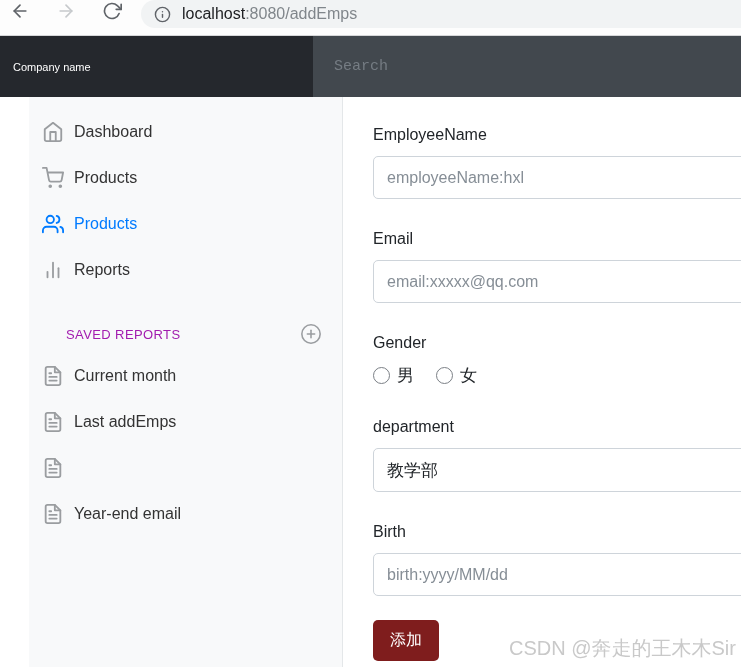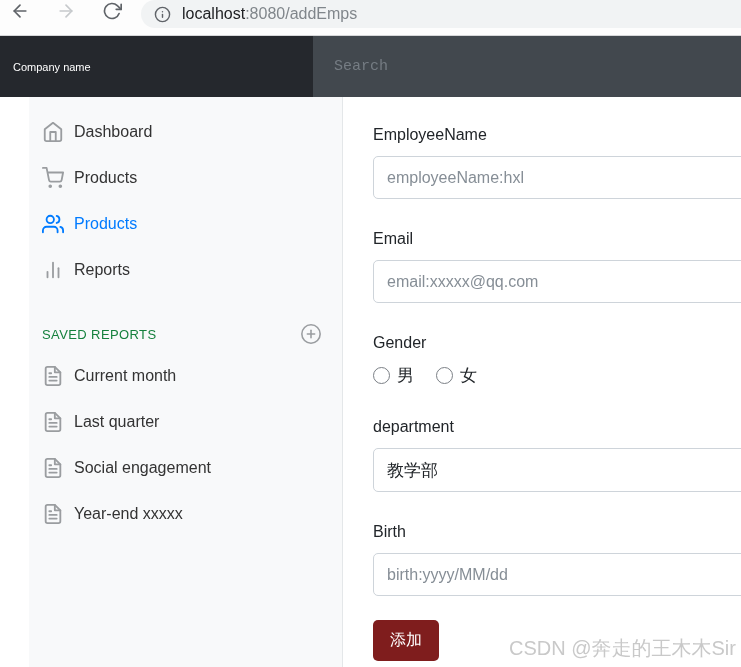--- a/index.html
+++ b/index.html
@@ -34,21 +34,21 @@
   .main { flex:1; background:#fff; padding:26px 0 0 30px; }
 
   
   .nav-item { display:flex; align-items:center; gap:10px; padding:12px 13px;
     font-size:16px; color:#333; cursor:pointer; text-decoration:none; }
   .nav-icon { width:22px; height:22px; color:#9a9da0; flex:none; display:flex; }
   .nav-icon svg { width:22px; height:22px; }
   .nav-item.active, .nav-item.active .nav-icon { color:#007bff; }
   .saved-heading { display:flex; justify-content:space-between; align-items:center;
     padding:30px 20px 8px 13px; }
-  .saved-heading .txt { font-size:13px; color:#15803d; letter-spacing:.4px; }
+  .saved-heading .txt { font-size:13px; color:#a21caf; letter-spacing:.4px;margin-left:24px; }
   .plus-btn { width:22px; height:22px; color:#9a9da0; cursor:pointer; display:flex; }
   .plus-btn svg { width:22px; height:22px; }
 
   
   .form-group { margin-bottom:28px; }
   .form-group.last { margin-bottom:24px; }
   .form-label { display:block; font-size:16px; line-height:24px; color:#212529;
     margin-bottom:9px; }
   .form-control { display:block; width:700px; height:43px; border:1px solid #ced4da;
     border-radius:5px; font-size:16px; padding:0 13px; color:#495057; background:#fff;
@@ -176,45 +176,44 @@
     <a class="nav-item">
       <span class="nav-icon">
         <svg viewBox="0 0 24 24" fill="none" stroke="currentColor" stroke-width="2" stroke-linecap="round" stroke-linejoin="round">
             <path d="M14 2H6a2 2 0 0 0-2 2v16a2 2 0 0 0 2 2h12a2 2 0 0 0 2-2V8z"></path>
             <polyline points="14 2 14 8 20 8"></polyline>
             <line x1="16" y1="13" x2="8" y2="13"></line>
             <line x1="16" y1="17" x2="8" y2="17"></line>
             <polyline points="10 9 9 9 8 9"></polyline>
           </svg>
       </span>
-      <span>Last quarter</span>
-    </a>
-    <a class="nav-item">
-      <span class="nav-icon">
-        <svg viewBox="0 0 24 24" fill="none" stroke="currentColor" stroke-width="2" stroke-linecap="round" stroke-linejoin="round">
-            <path d="M14 2H6a2 2 0 0 0-2 2v16a2 2 0 0 0 2 2h12a2 2 0 0 0 2-2V8z"></path>
-            <polyline points="14 2 14 8 20 8"></polyline>
-            <line x1="16" y1="13" x2="8" y2="13"></line>
-            <line x1="16" y1="17" x2="8" y2="17"></line>
-            <polyline points="10 9 9 9 8 9"></polyline>
-          </svg>
-      </span>
-      <span>Social engagement</span>
-    </a>
-    <a class="nav-item">
-      <span class="nav-icon">
-        <svg viewBox="0 0 24 24" fill="none" stroke="currentColor" stroke-width="2" stroke-linecap="round" stroke-linejoin="round">
-            <path d="M14 2H6a2 2 0 0 0-2 2v16a2 2 0 0 0 2 2h12a2 2 0 0 0 2-2V8z"></path>
-            <polyline points="14 2 14 8 20 8"></polyline>
-            <line x1="16" y1="13" x2="8" y2="13"></line>
-            <line x1="16" y1="17" x2="8" y2="17"></line>
-            <polyline points="10 9 9 9 8 9"></polyline>
-          </svg>
-      </span>
-      <span>Year-end xxxxx</span>
+      <span>Last addEmps</span>
+    </a>
+    <a class="nav-item">
+      <span class="nav-icon">
+        <svg viewBox="0 0 24 24" fill="none" stroke="currentColor" stroke-width="2" stroke-linecap="round" stroke-linejoin="round">
+            <path d="M14 2H6a2 2 0 0 0-2 2v16a2 2 0 0 0 2 2h12a2 2 0 0 0 2-2V8z"></path>
+            <polyline points="14 2 14 8 20 8"></polyline>
+            <line x1="16" y1="13" x2="8" y2="13"></line>
+            <line x1="16" y1="17" x2="8" y2="17"></line>
+            <polyline points="10 9 9 9 8 9"></polyline>
+          </svg>
+      </span>
+    </a>
+    <a class="nav-item">
+      <span class="nav-icon">
+        <svg viewBox="0 0 24 24" fill="none" stroke="currentColor" stroke-width="2" stroke-linecap="round" stroke-linejoin="round">
+            <path d="M14 2H6a2 2 0 0 0-2 2v16a2 2 0 0 0 2 2h12a2 2 0 0 0 2-2V8z"></path>
+            <polyline points="14 2 14 8 20 8"></polyline>
+            <line x1="16" y1="13" x2="8" y2="13"></line>
+            <line x1="16" y1="17" x2="8" y2="17"></line>
+            <polyline points="10 9 9 9 8 9"></polyline>
+          </svg>
+      </span>
+      <span>Year-end email</span>
     </a>
   </div>
 
   <div class="main">
     <div class="form-group">
       <label class="form-label">EmployeeName</label>
       <input class="form-control" type="text" placeholder="employeeName:hxl" style="">
     </div>
 
     <div class="form-group">

